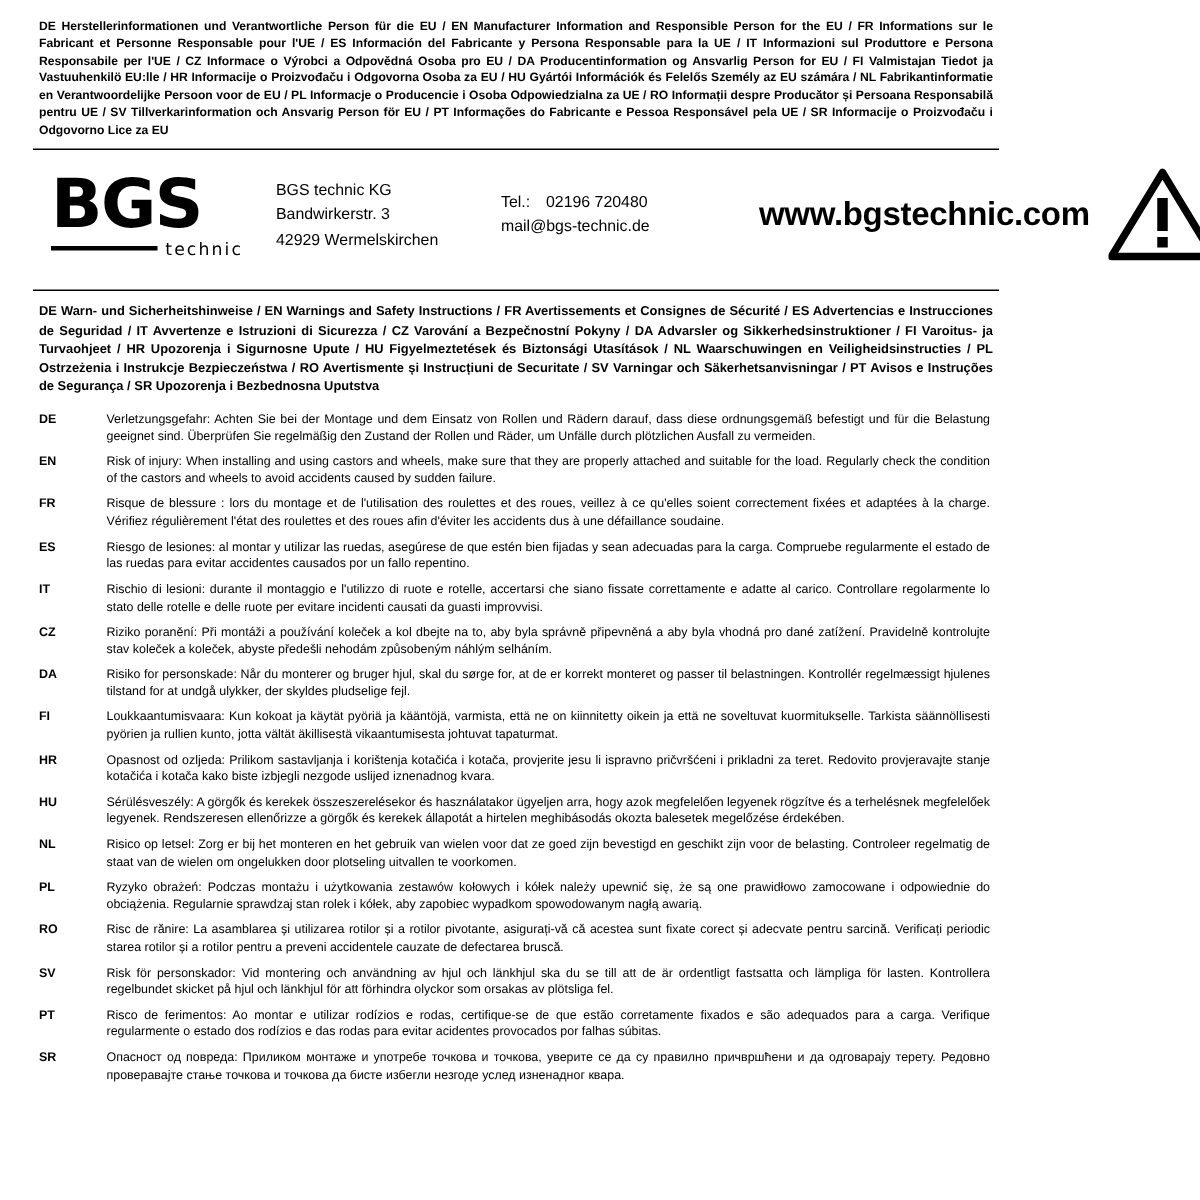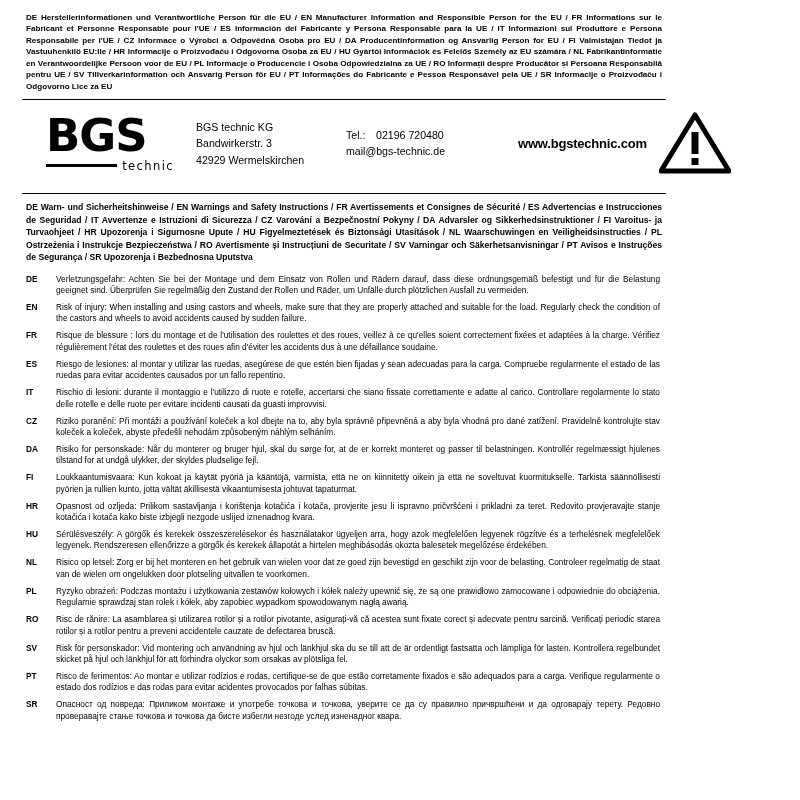--- a/index.html
+++ b/index.html
@@ -34,21 +34,21 @@
   .rule {
     border: none;
     border-top: 1.3px solid #000;
     margin: 7px 22px 0 22px;
   }
 
   
   .company-band {
     display: flex;
     align-items: center;
-    padding: 6px 24px 6px 36px;
+    padding: 6px 24px 6px 24px;
     min-height: 74px;
   }
   .logo-wrap {
     width: 150px;
     flex: 0 0 150px;
     display: flex;
     flex-direction: column;
     align-items: flex-start;
     padding-left: 10px;
   }
@@ -90,21 +90,21 @@
     line-height: 1.55;
   }
   .contact .lbl {
     display: inline-block;
     width: 30px;
   }
   .website {
     flex: 1 1 auto;
     text-align: center;
     font-weight: bold;
-    font-size: 13px;
+    font-size: 22px;
     letter-spacing: -0.2px;
     padding-right: 8px;
   }
   .warn-tri {
     flex: 0 0 80px;
     display: flex;
     justify-content: center;
     align-items: center;
   }
 
@@ -131,20 +131,21 @@
     font-weight: bold;
     line-height: 1.38;
     padding-top: 0px;
   }
   .itext {
     flex: 1 1 auto;
     font-size: 8.3px;
     line-height: 1.38;
     text-align: justify;
     padding-right: 2px;
+    margin-left: 15px;
   }
 </style>
 </head>
 <body>
 
 <div class="page">
 
   <div class="manu-block">DE Herstellerinformationen und Verantwortliche Person für die EU / EN Manufacturer Information and Responsible Person for the EU / FR Informations sur le Fabricant et Personne Responsable pour l'UE / ES Información del Fabricante y Persona Responsable para la UE / IT Informazioni sul Produttore e Persona Responsabile per l'UE / CZ Informace o Výrobci a Odpovědná Osoba pro EU / DA Producentinformation og Ansvarlig Person for EU / FI Valmistajan Tiedot ja Vastuuhenkilö EU:lle / HR Informacije o Proizvođaču i Odgovorna Osoba za EU / HU Gyártói Információk és Felelős Személy az EU számára / NL Fabrikantinformatie en Verantwoordelijke Persoon voor de EU / PL Informacje o Producencie i Osoba Odpowiedzialna za UE / RO Informații despre Producător și Persoana Responsabilă pentru UE / SV Tillverkarinformation och Ansvarig Person för EU / PT Informações do Fabricante e Pessoa Responsável pela UE / SR Informacije o Proizvođaču i Odgovorno Lice za EU</div>
 
   <hr class="rule">

